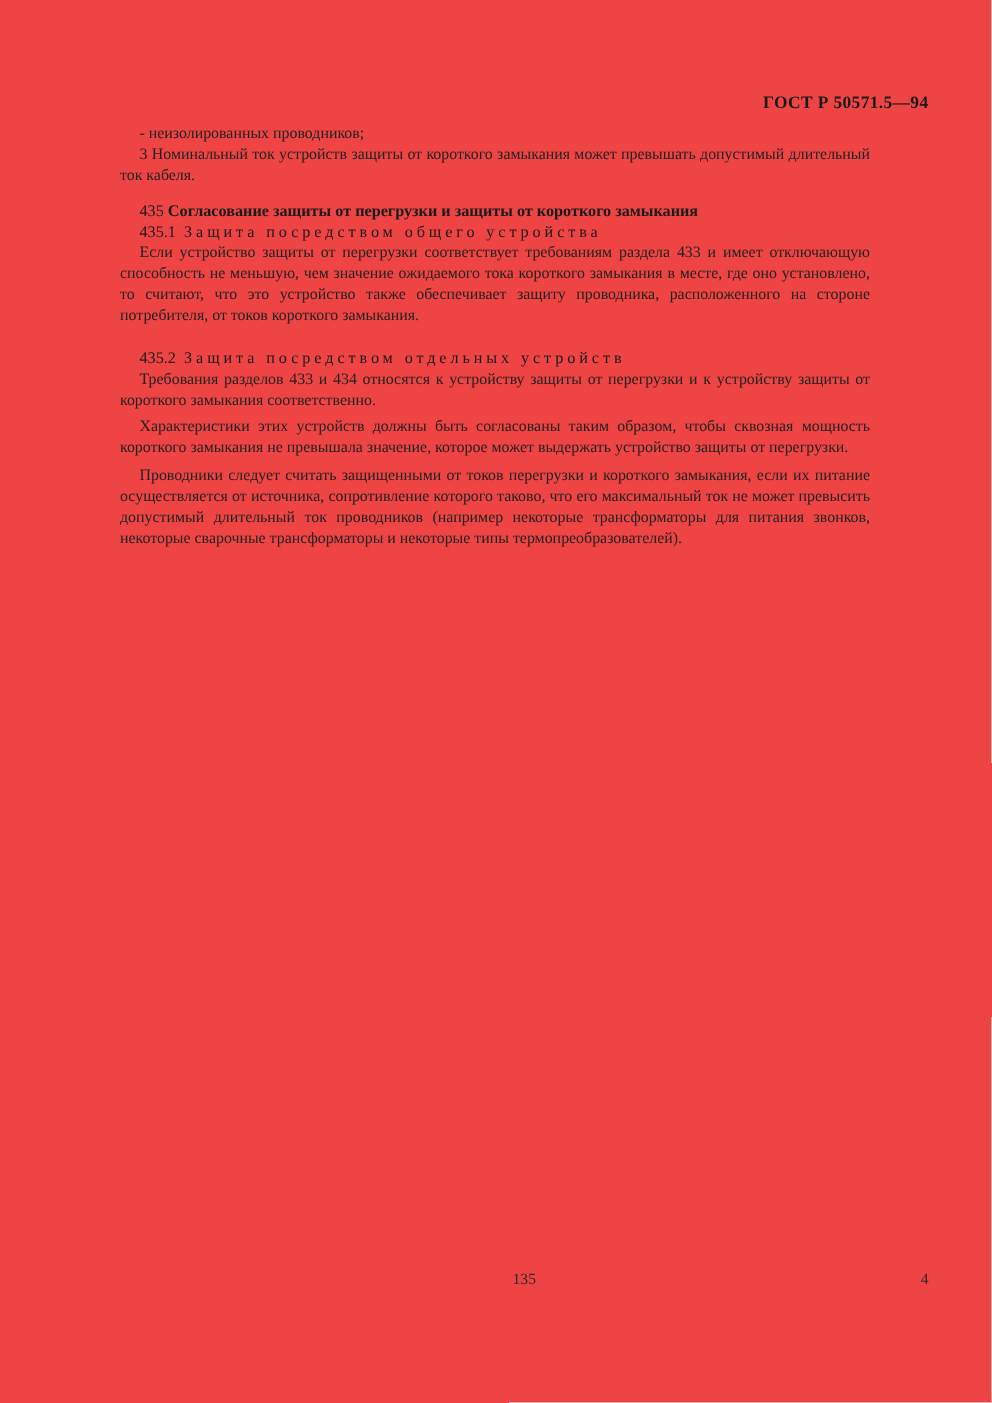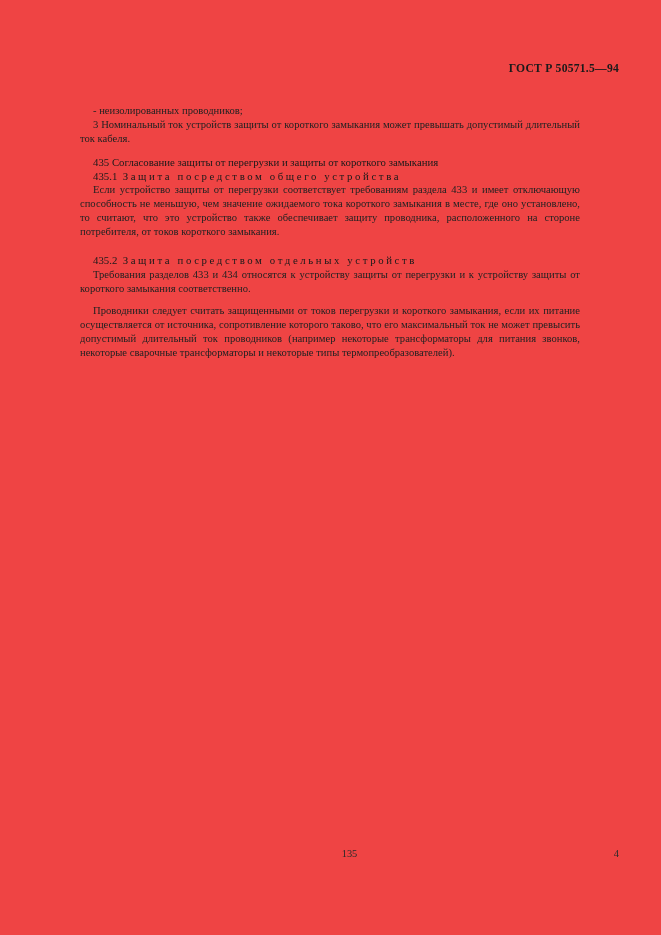--- a/index.html
+++ b/index.html
@@ -28,21 +28,21 @@
     font-size: 11.6px;
     font-weight: bold;
     letter-spacing: 0.25px;
     color: #1a1a1a;
     white-space: nowrap;
   }
   
   .column {
     position: absolute;
     left: 80px;
-    top: 104px;
+    top: 83px;
     width: 500px;
   }
   .para {
     font-size: 10.6px;
     line-height: 14.0px;
     text-align: justify;
     text-justify: inter-word;
     margin: 0;
     color: #222222;
     hyphens: manual;
@@ -65,21 +65,21 @@
     margin: 0;
     text-indent: 13px;
     text-align: left;
     color: #1a1a1a;
     white-space: nowrap;
   }
   .heading .num {
     font-weight: normal;
   }
   .heading .title-bold {
-    font-weight: normal;
+    font-weight: bold;
   }
   .heading .title-spaced {
     font-weight: normal;
     letter-spacing: 2.6px;
   }
   
   .note {
     font-size: 9.3px;
     line-height: 12.2px;
     text-align: justify;
@@ -143,20 +143,21 @@
     <div class="spacer-7"></div>
 
     <p class="heading">
       <span class="num">435.2</span><span>&nbsp;&nbsp;</span><span class="title-spaced">Защита посредством отдельных устройств</span>
     </p>
 
     <p class="para indent">Требования разделов 433 и 434 относятся к устройству защиты от перегрузки и к устройству защиты от короткого замыкания соответственно.</p>
 
     <div class="spacer-3"></div>
 
+    <p class="para indent">Характеристики этих устройств должны быть согласованы таким образом, чтобы сквозная мощ­ность короткого замыкания не превышала значение, которое может выдержать устройство защиты от перегрузки.</p>
 
     <div class="spacer-5"></div>
 
 
     <p class="para indent">Проводники следует считать защищенными от токов перегрузки и короткого замыкания, если их питание осуществляется от источника, сопротивление которого таково, что его максимальный ток не может превысить допустимый длительный ток проводников (например некоторые трансформаторы для питания звонков, некоторые сварочные трансформаторы и некоторые типы термопреобразователей).</p>
 
   </div>
 
   <div class="footer">
     <span class="page-no">135</span>

